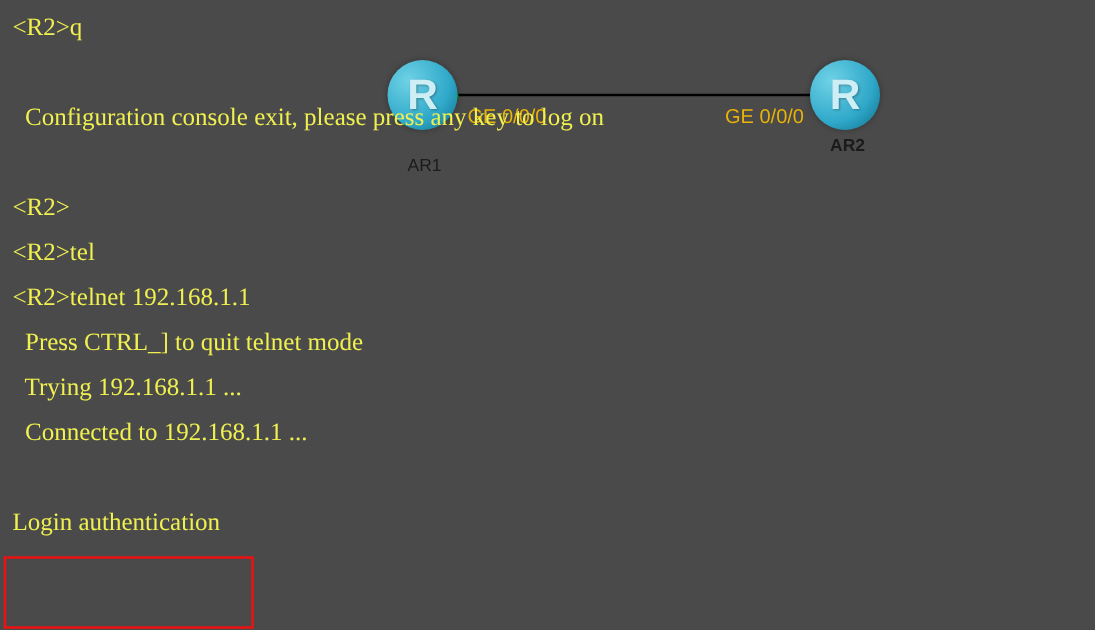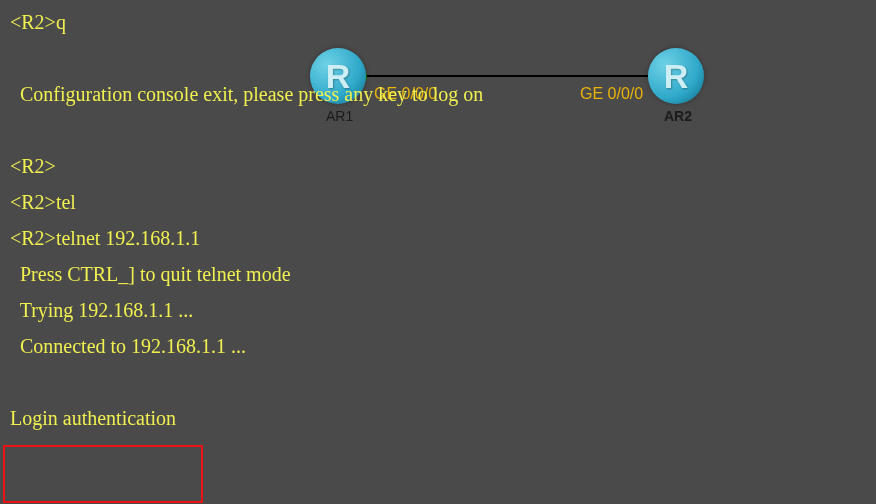--- a/index.html
+++ b/index.html
@@ -88,21 +88,21 @@
   <svg class="link-line" width="876" height="504">
     <line x1="360" y1="76" x2="658" y2="76" stroke="#000" stroke-width="2"></line>
   </svg>
 
   <div class="endpoint-dot" style="left:355px; top:71px;"></div>
   <div class="endpoint-dot" style="left:648px; top:71px;"></div>
 
   <div class="router" style="left:310px; top:48px;">
     <span>R</span>
   </div>
-  <div class="router-label" style="left:326px; top:108px;">AR1</div>
+  <div class="router-label" style="left:326px; top:124px;">AR1</div>
   <div class="port-label" style="left:374px; top:85px;">GE 0/0/0</div>
 
   <div class="router" style="left:648px; top:48px;">
     <span>R</span>
   </div>
   <div class="router-label" style="left:664px; top:108px;font-weight:bold;">AR2</div>
   <div class="port-label" style="left:580px; top:85px;">GE 0/0/0</div>
 </div>
 
 <div class="terminal" id="terminal">&lt;R2&gt;q

